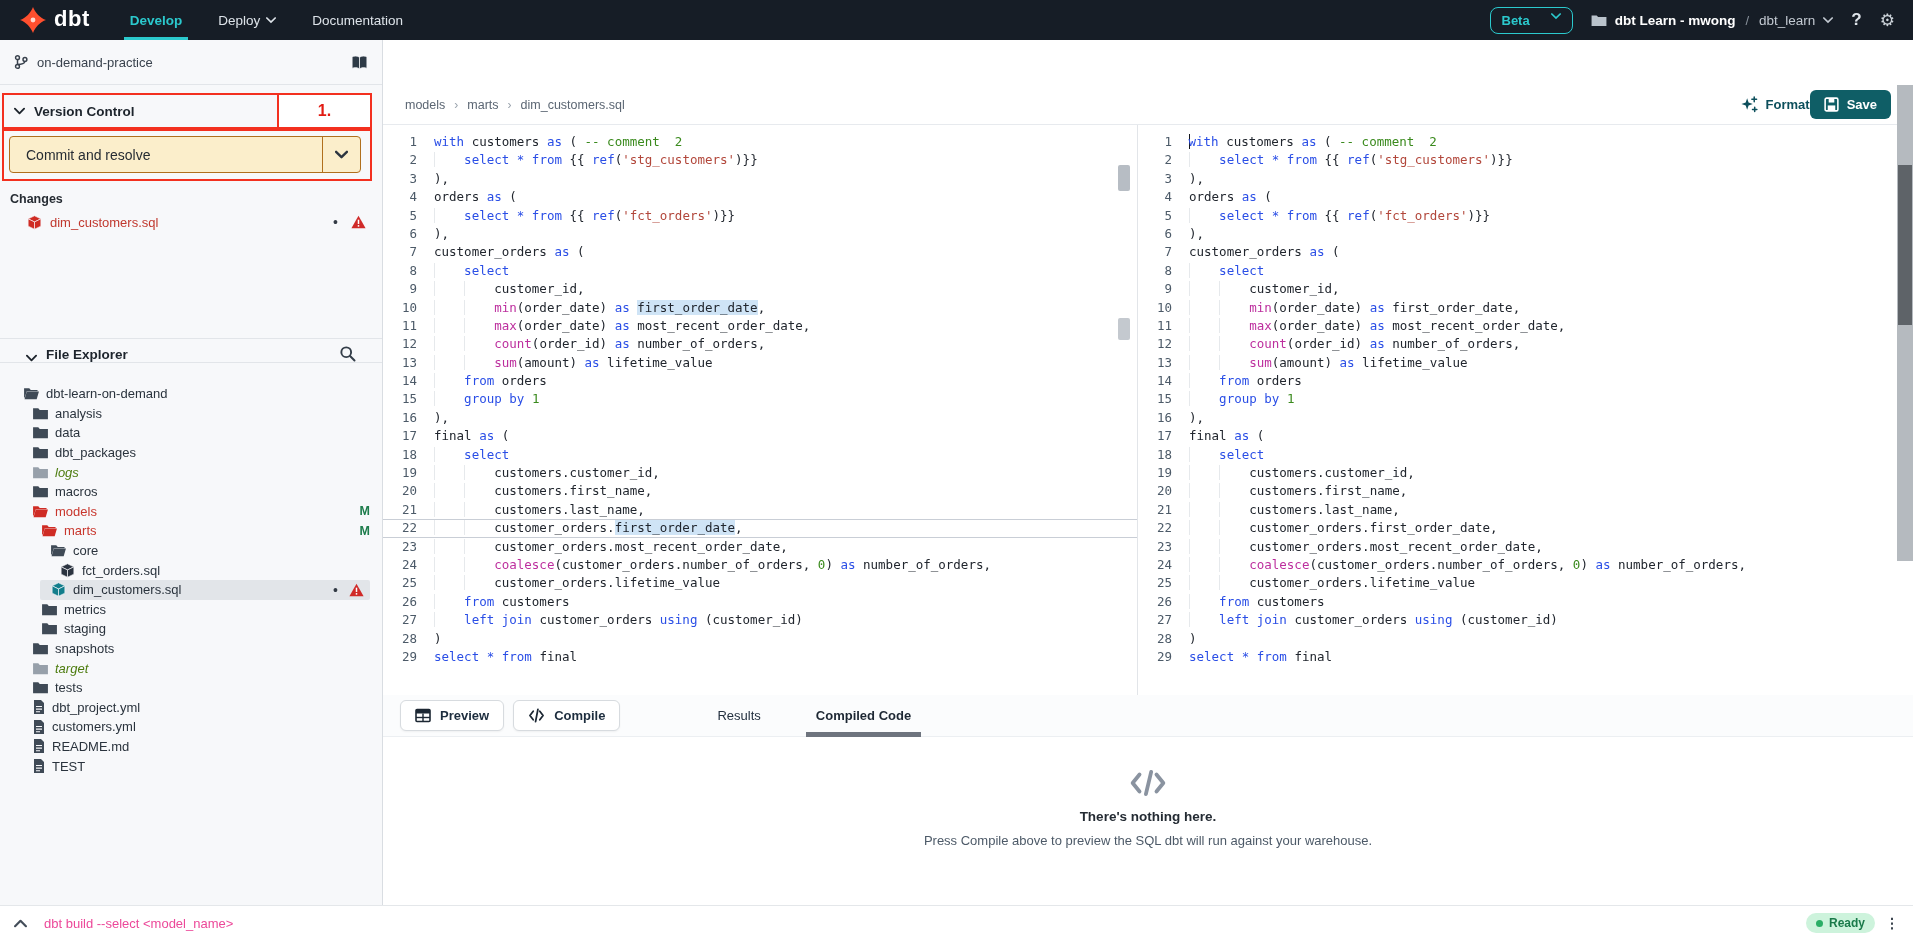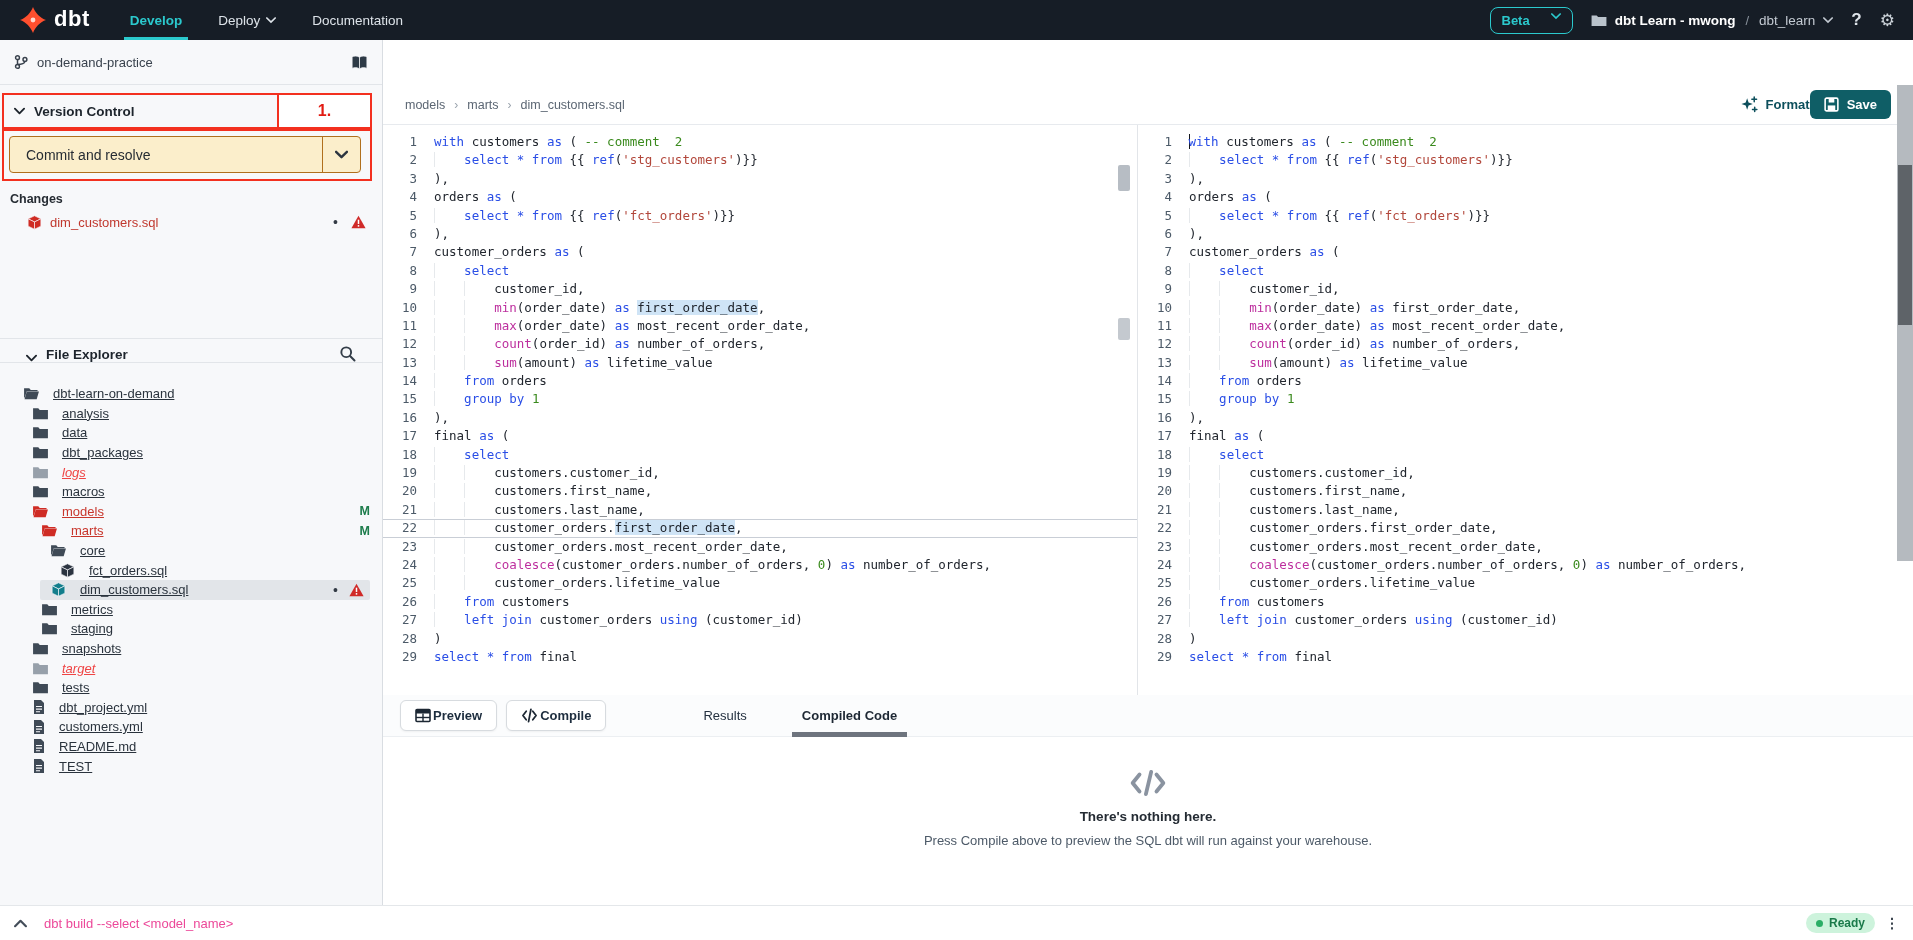--- a/index.html
+++ b/index.html
@@ -46,22 +46,22 @@
   .change-dot { position:absolute; right:44px; color:#333b45; font-size:14px; }
   .change-warn { position:absolute; right:16px; display:flex; }
 
   .fe-header { position:absolute; left:0; top:298px; right:0; height:25px; display:flex; align-items:flex-end; padding:0 26px; border-top:1px solid #e2e5e9; border-bottom:1px solid #e2e5e9; cursor:pointer; }
   .fe-title { font-size:13.5px; font-weight:700; color:#1d242c; margin-left:9px; }
   .fe-header .search { margin-left:auto; color:#343e49; }
 
   .tree { position:absolute; top:344px; left:0; right:0; }
   .tree-row { position:relative; display:flex; align-items:center; height:19.6px; font-size:13px; color:#2a333d; cursor:pointer; }
   .tree-row .icon { display:flex; z-index:2; }
-  .tree-label { margin-left:14px; z-index:2;text-decoration:underline; }
-  .tree-row.muted .tree-label { color:#ef4444; font-style:italic; }
+  .tree-label { margin-left:7px; z-index:2; }
+  .tree-row.muted .tree-label { color:#4d7c0f; font-style:italic; }
   .tree-row.red { color:#c8362c; }
   .tree-row.red .tree-label { color:#c8362c; }
   .tree-badge { position:absolute; right:12px; color:#1c7c4b; font-weight:700; font-size:12.5px; z-index:2; }
   .tree-row.selected::before { content:""; position:absolute; left:40px; right:12px; top:0; bottom:0; background:#e2e5e9; border-radius:2px; }
   .tree-dot { position:absolute; right:44px; color:#333b45; font-size:14px; z-index:2; }
   .tree-warn { position:absolute; right:18px; display:flex; z-index:2; }
 
   
   .main { position:absolute; top:40px; left:383px; right:0; height:865px; background:#fff; }
   .tabbar { position:absolute; top:0; left:0; right:0; height:45px; background:#e9ebee; display:flex; align-items:flex-end; }
@@ -94,21 +94,21 @@
   .g { box-shadow: inset 1px 0 0 #e6e9ec; }
   .caret { border-left:1.5px solid #15181c; margin-right:-1.5px; }
   .mid-mark { position:absolute; width:12px; background:#b7bdc4; border-radius:2px; z-index:3; }
   .mark1 { left:735px; top:40px; height:26px; }
   .mark2 { left:735px; top:193px; height:22px; background:#c4c9cf; }
   .right-scrollbar { position:absolute; right:0; top:45px; width:16px; height:476px; background:#b5babf; z-index:8; }
   .right-scrollbar .thumb { position:absolute; top:80px; left:1px; right:1px; height:160px; background:#5e6368; cursor:pointer; }
 
   .bottom-panel { position:absolute; top:655px; left:0; right:0; height:210px; background:#fff; }
   .bp-header { height:42px; background:#fbfcfd; border-bottom:1px solid #eceff2; display:flex; align-items:center; padding-left:17px; }
-  .bp-btn { display:flex; align-items:center; gap:2px; height:31px; background:#fff; border:1px solid #d7dbdf; border-radius:6px; padding:0 14px; font-size:13px; font-weight:600; color:#1d2d3e; margin-right:9px; cursor:pointer; box-shadow:0 1px 2px rgba(0,0,0,.05); font-family:"Liberation Sans", sans-serif; }
+  .bp-btn { display:flex; align-items:center; gap:9px; height:31px; background:#fff; border:1px solid #d7dbdf; border-radius:6px; padding:0 14px; font-size:13px; font-weight:600; color:#1d2d3e; margin-right:9px; cursor:pointer; box-shadow:0 1px 2px rgba(0,0,0,.05); font-family:"Liberation Sans", sans-serif; }
   .bp-tabs { display:flex; margin-left:78px; height:42px; }
   .bp-tab { position:relative; display:flex; align-items:center; padding:0 10px; margin-right:35px; font-size:13px; color:#243140; cursor:pointer; }
   .bp-tab.active { font-weight:700; color:#1d2733; }
   .bp-tab.active::after { content:""; position:absolute; left:0; right:0; bottom:0; height:5px; background:#6e747e; }
   .empty-state { display:flex; flex-direction:column; align-items:center; padding-top:32px; }
   .empty-title { margin-top:12px; font-size:13.5px; font-weight:700; color:#242b33; }
   .empty-desc { margin-top:9px; font-size:13px; color:#4d5a68; }
 
   
   .command-bar { position:absolute; bottom:0; left:0; width:100%; height:35px; background:#fff; border-top:1px solid #e4e7ea; display:flex; align-items:center; padding:0 14px; z-index:20; }

